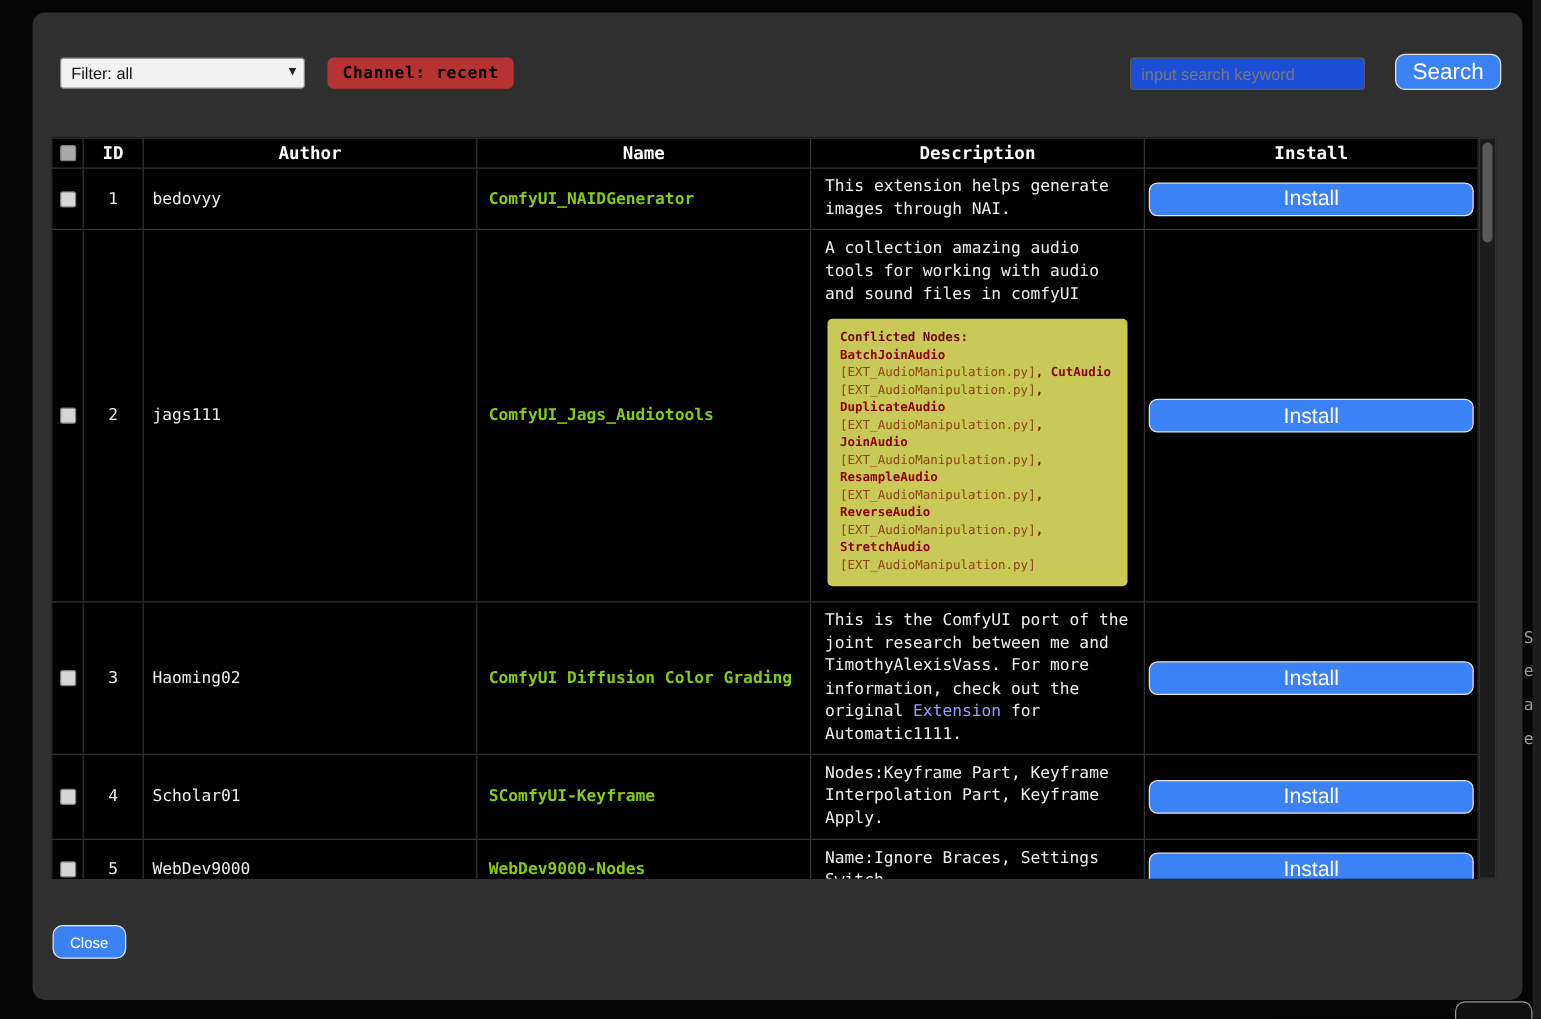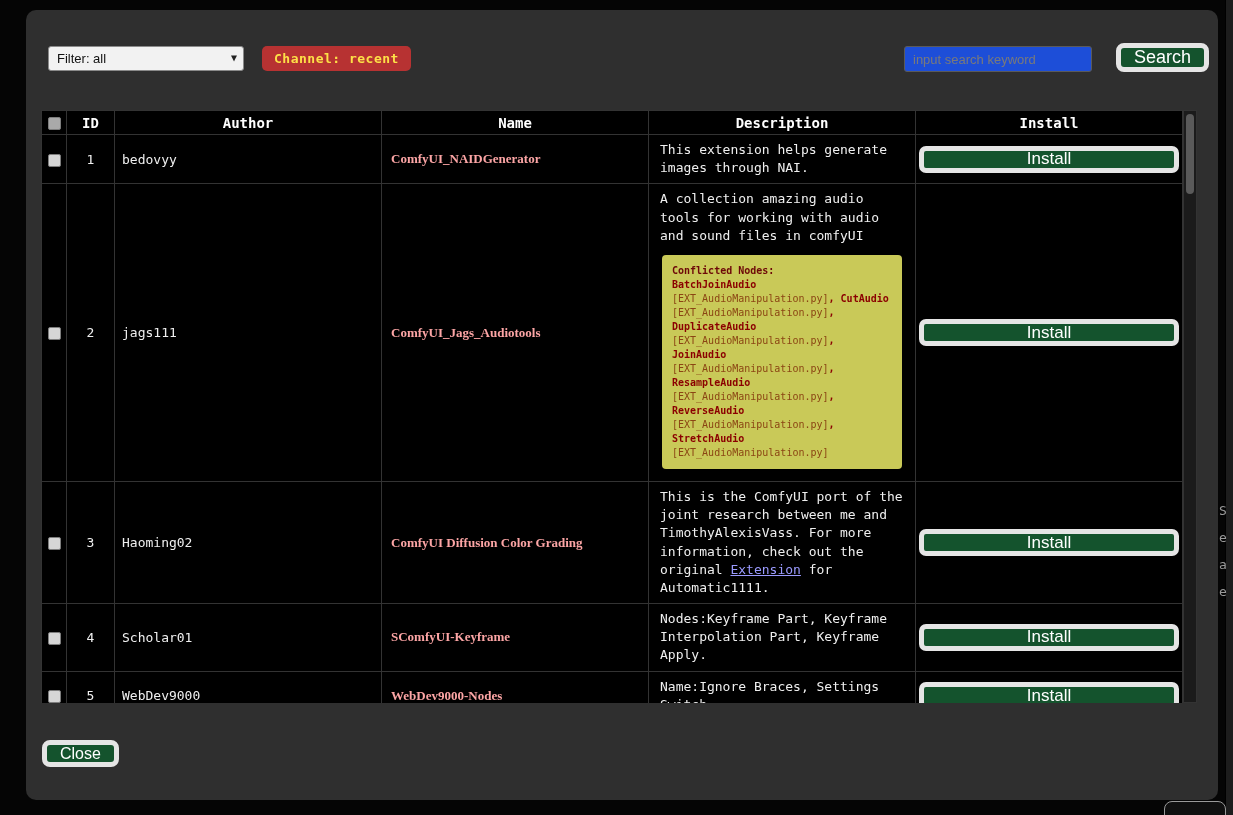--- a/index.html
+++ b/index.html
@@ -29,43 +29,43 @@
     border: 1px solid #8a8a8a; border-radius: 3px;
     font: 13px "Liberation Sans", sans-serif;
     padding: 0 20px 0 8px;
   }
   .filter-caret {
     position: absolute; right: 7px; top: 6px;
     font-size: 10px; color: #222; pointer-events: none;
   }
   .badge {
     position: absolute; left: 236px; top: 36px;
-    background: #b73232; color: #fde047;
+    background: #b73232; color: #000000;
     font: bold 13px "DejaVu Sans Mono", monospace;
     padding: 5px 12px; border-radius: 5px;
     letter-spacing: 0.5px;
   }
   .search-input {
     position: absolute; left: 878px; top: 36px;
     width: 188px; height: 26px;
     background: #1d4ed8; color: #ddd;
     border: 1px solid #5a5a5a; border-radius: 3px;
     font: 13px "Liberation Sans", sans-serif;
     padding: 0 8px;
   }
   .search-input::placeholder { color: #7a7a7a; }
   .btn {
-    background: #14532d; color: #fff;
-    border: 5px solid #e5e5e5; border-radius: 8px;
+    background: #3b82f6; color: #fff;
+    border: 1px solid #e5e5e5; border-radius: 8px;
     font: 17px "Liberation Sans", sans-serif;
     display: inline-flex; align-items: center; justify-content: center;
     cursor: pointer;
   }
   .search-btn { position: absolute; left: 1090px; top: 33px; height: 29px; padding: 0 13px; font-size: 18px; }
-  .close-btn  { position: absolute; left: 16px;  top: 730px; height: 27px; padding: 0 13px; font-size: 16px; }
+  .close-btn  { position: absolute; left: 16px;  top: 730px; height: 27px; padding: 0 13px; font-size: 12px; }
 
   
   .table-wrap { position: absolute; left: 15px; top: 73px; width: 1156px; height: 593px; margin-top: 27px; }
   .table-viewport { position: absolute; left: 0; top: 0; width: 1142px; height: 593px; overflow: hidden; background: #000; }
   table { width: 1142px; border-collapse: collapse; table-layout: fixed; }
   th, td { border: 1px solid #333; }
   th {
     background: #000; color: #fff;
     font: bold 14px "DejaVu Sans Mono", monospace;
     height: 24px; text-align: center;
@@ -75,22 +75,22 @@
     font: 13px "DejaVu Sans Mono", monospace;
     vertical-align: middle;
     padding: 6px 6px;
   }
   .c-check { width: 25px; text-align: center; padding: 0; }
   .c-id { width: 48px; text-align: center; }
   .c-author { width: 105px; white-space: nowrap; overflow: hidden; text-overflow: ellipsis; padding-left: 7px; }
   .c-name { width: 224px; padding-left: 9px; }
   .c-desc { width: 615px; padding: 6px 11px; line-height: 1.4; }
   .c-install { width: 125px; padding: 3px; text-align: center; }
-  .name-link { color: #fca5a5; font-weight: bold; text-decoration: none; cursor: pointer; font-family: Liberation Serif, serif; }
-  .desc-link { color: #9b9bff; text-decoration: underline; cursor: pointer; }
+  .name-link { color: #84cc16; font-weight: bold; text-decoration: none; cursor: pointer; }
+  .desc-link { color: #9b9bff; cursor: pointer; }
   .install-btn { width: 100%; height: 27px; border-radius: 7px; font-size: 17px; }
 
   input[type="checkbox"] {
     appearance: none; -webkit-appearance: none;
     width: 13px; height: 13px;
     background: #d6d6d6; border: 1px solid #7d7d7d; border-radius: 2px;
     display: inline-block; vertical-align: middle; cursor: pointer;
   }
   th input[type="checkbox"] { background: #a9a9a9; }
 

